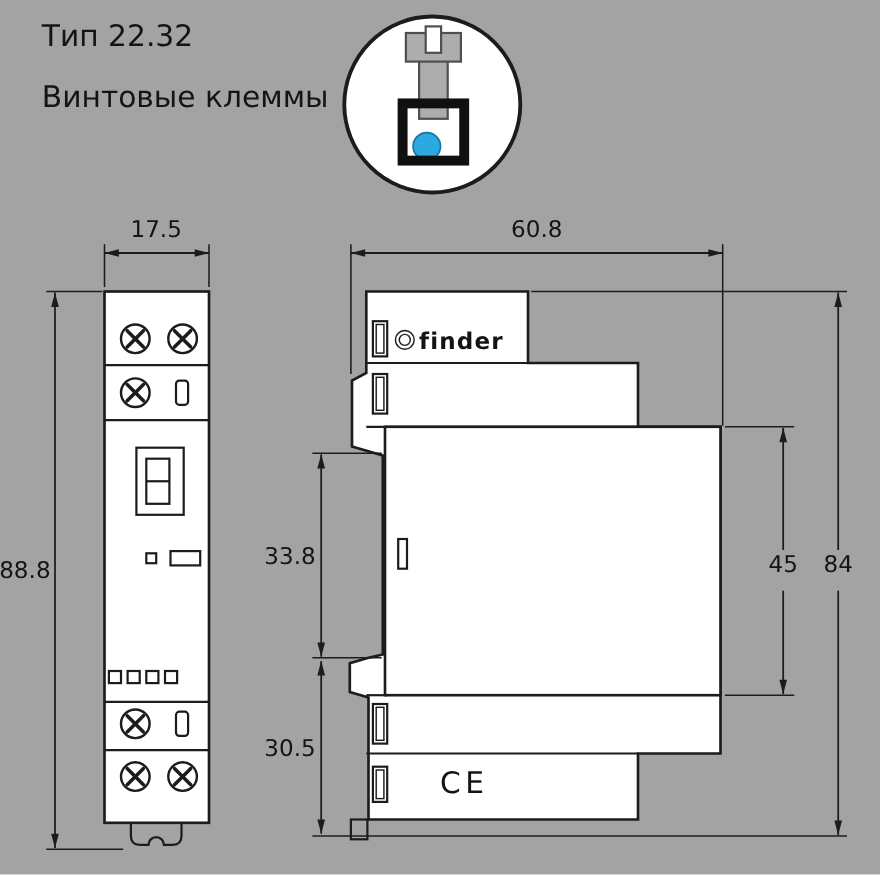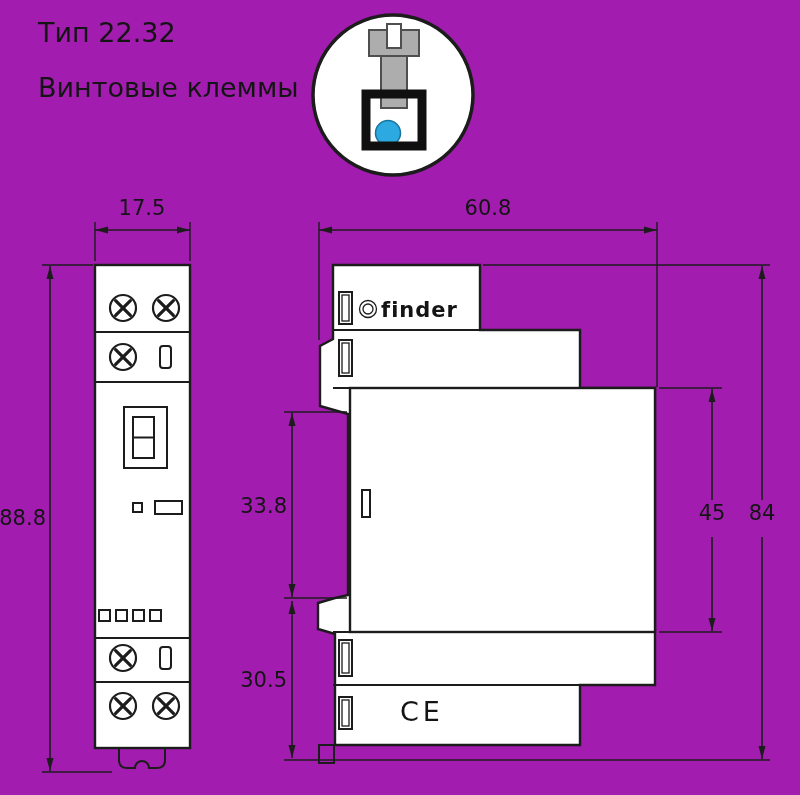--- a/index.html
+++ b/index.html
@@ -1,17 +1,17 @@
 <!DOCTYPE html>
 <html><head>
 <meta charset="utf-8">
 <title>Diagram</title>
 <style>
   html,body { margin:0; padding:0; background:#ffffff; }
-  .canvas { width:800px; height:795px; position:relative; background:#a21caf; }
+  .canvas { width:800px; height:795px; position:relative; background:#a3a3a3; }
   svg text { font-family:"DejaVu Sans", sans-serif; fill:#141414; }
   .title-t { font-size:27px; }
   .dim-t   { font-size:21px; }
   .brand-t { font-size:21px; font-weight:bold; letter-spacing:1px; }
   .ce-t    { font-size:27px; letter-spacing:4px; }
   .ol { fill:#ffffff; stroke:#1c1c1c; stroke-width:2.4; stroke-linejoin:miter; }
   .ln { fill:none; stroke:#1c1c1c; stroke-width:2; }
   .tn { fill:none; stroke:#1c1c1c; stroke-width:1.3; }
   .dl { stroke:#1c1c1c; stroke-width:1.6; fill:none; }
   .xl { stroke:#1c1c1c; stroke-width:1.4; fill:none; }

